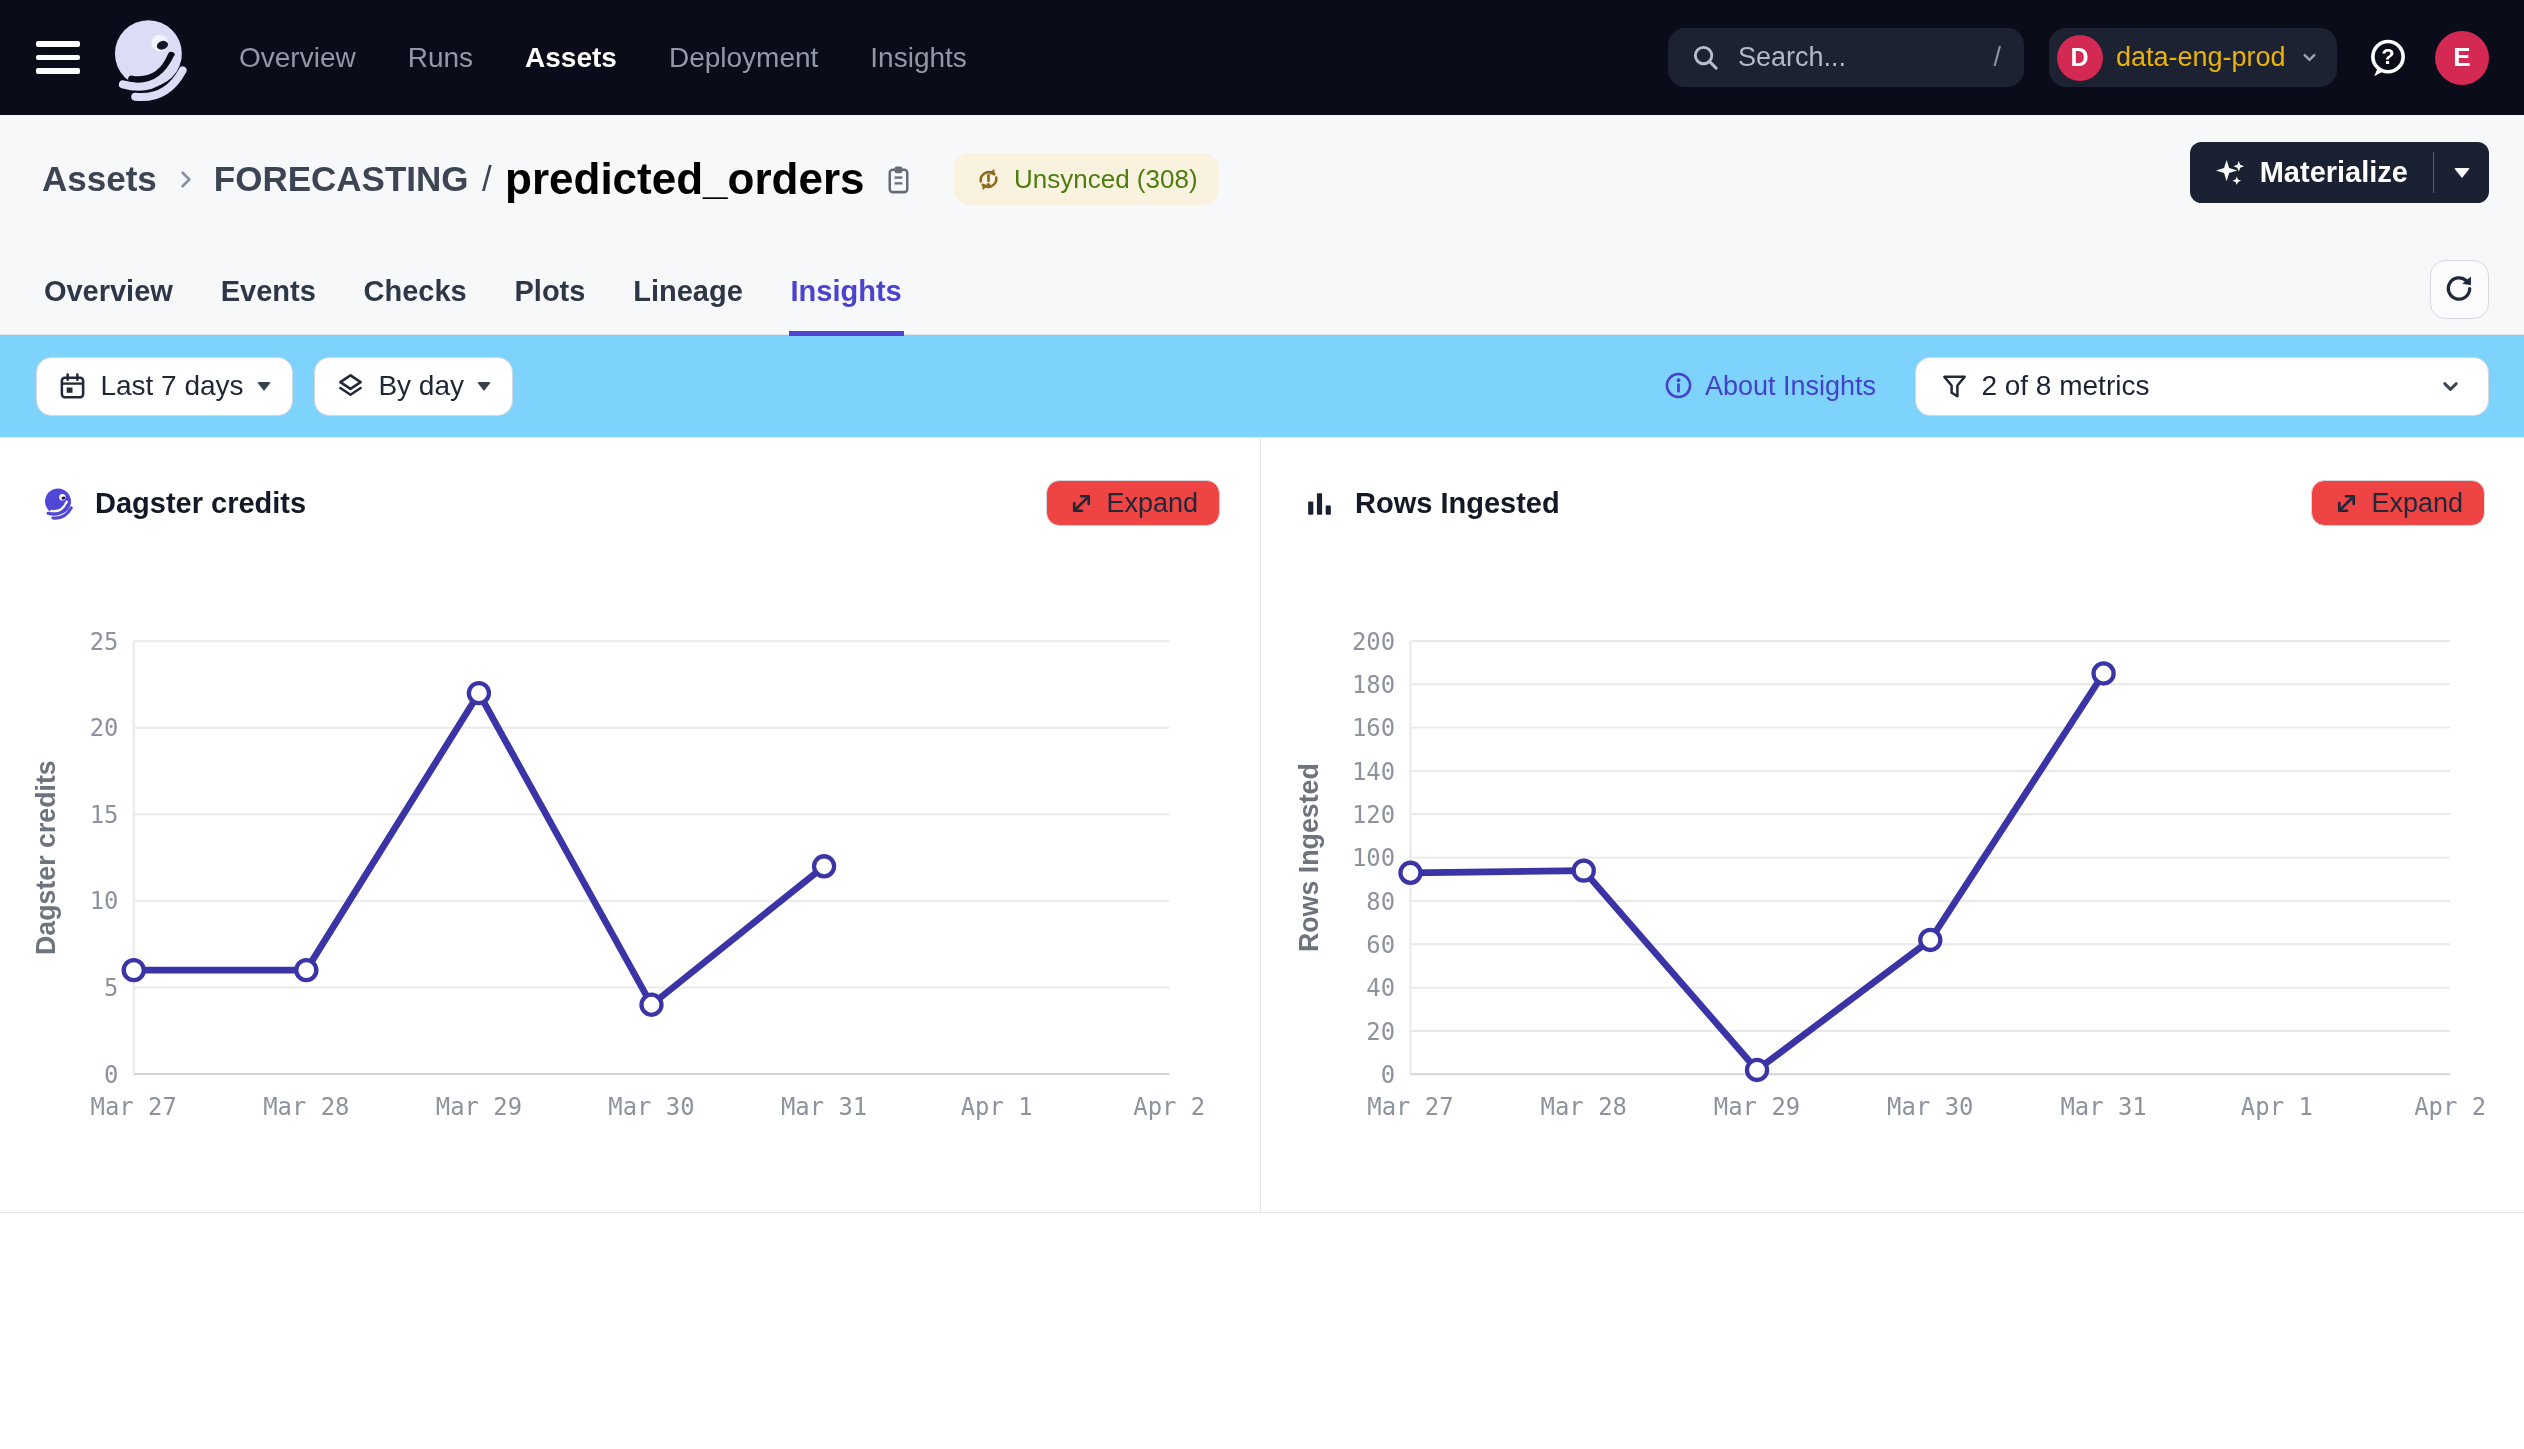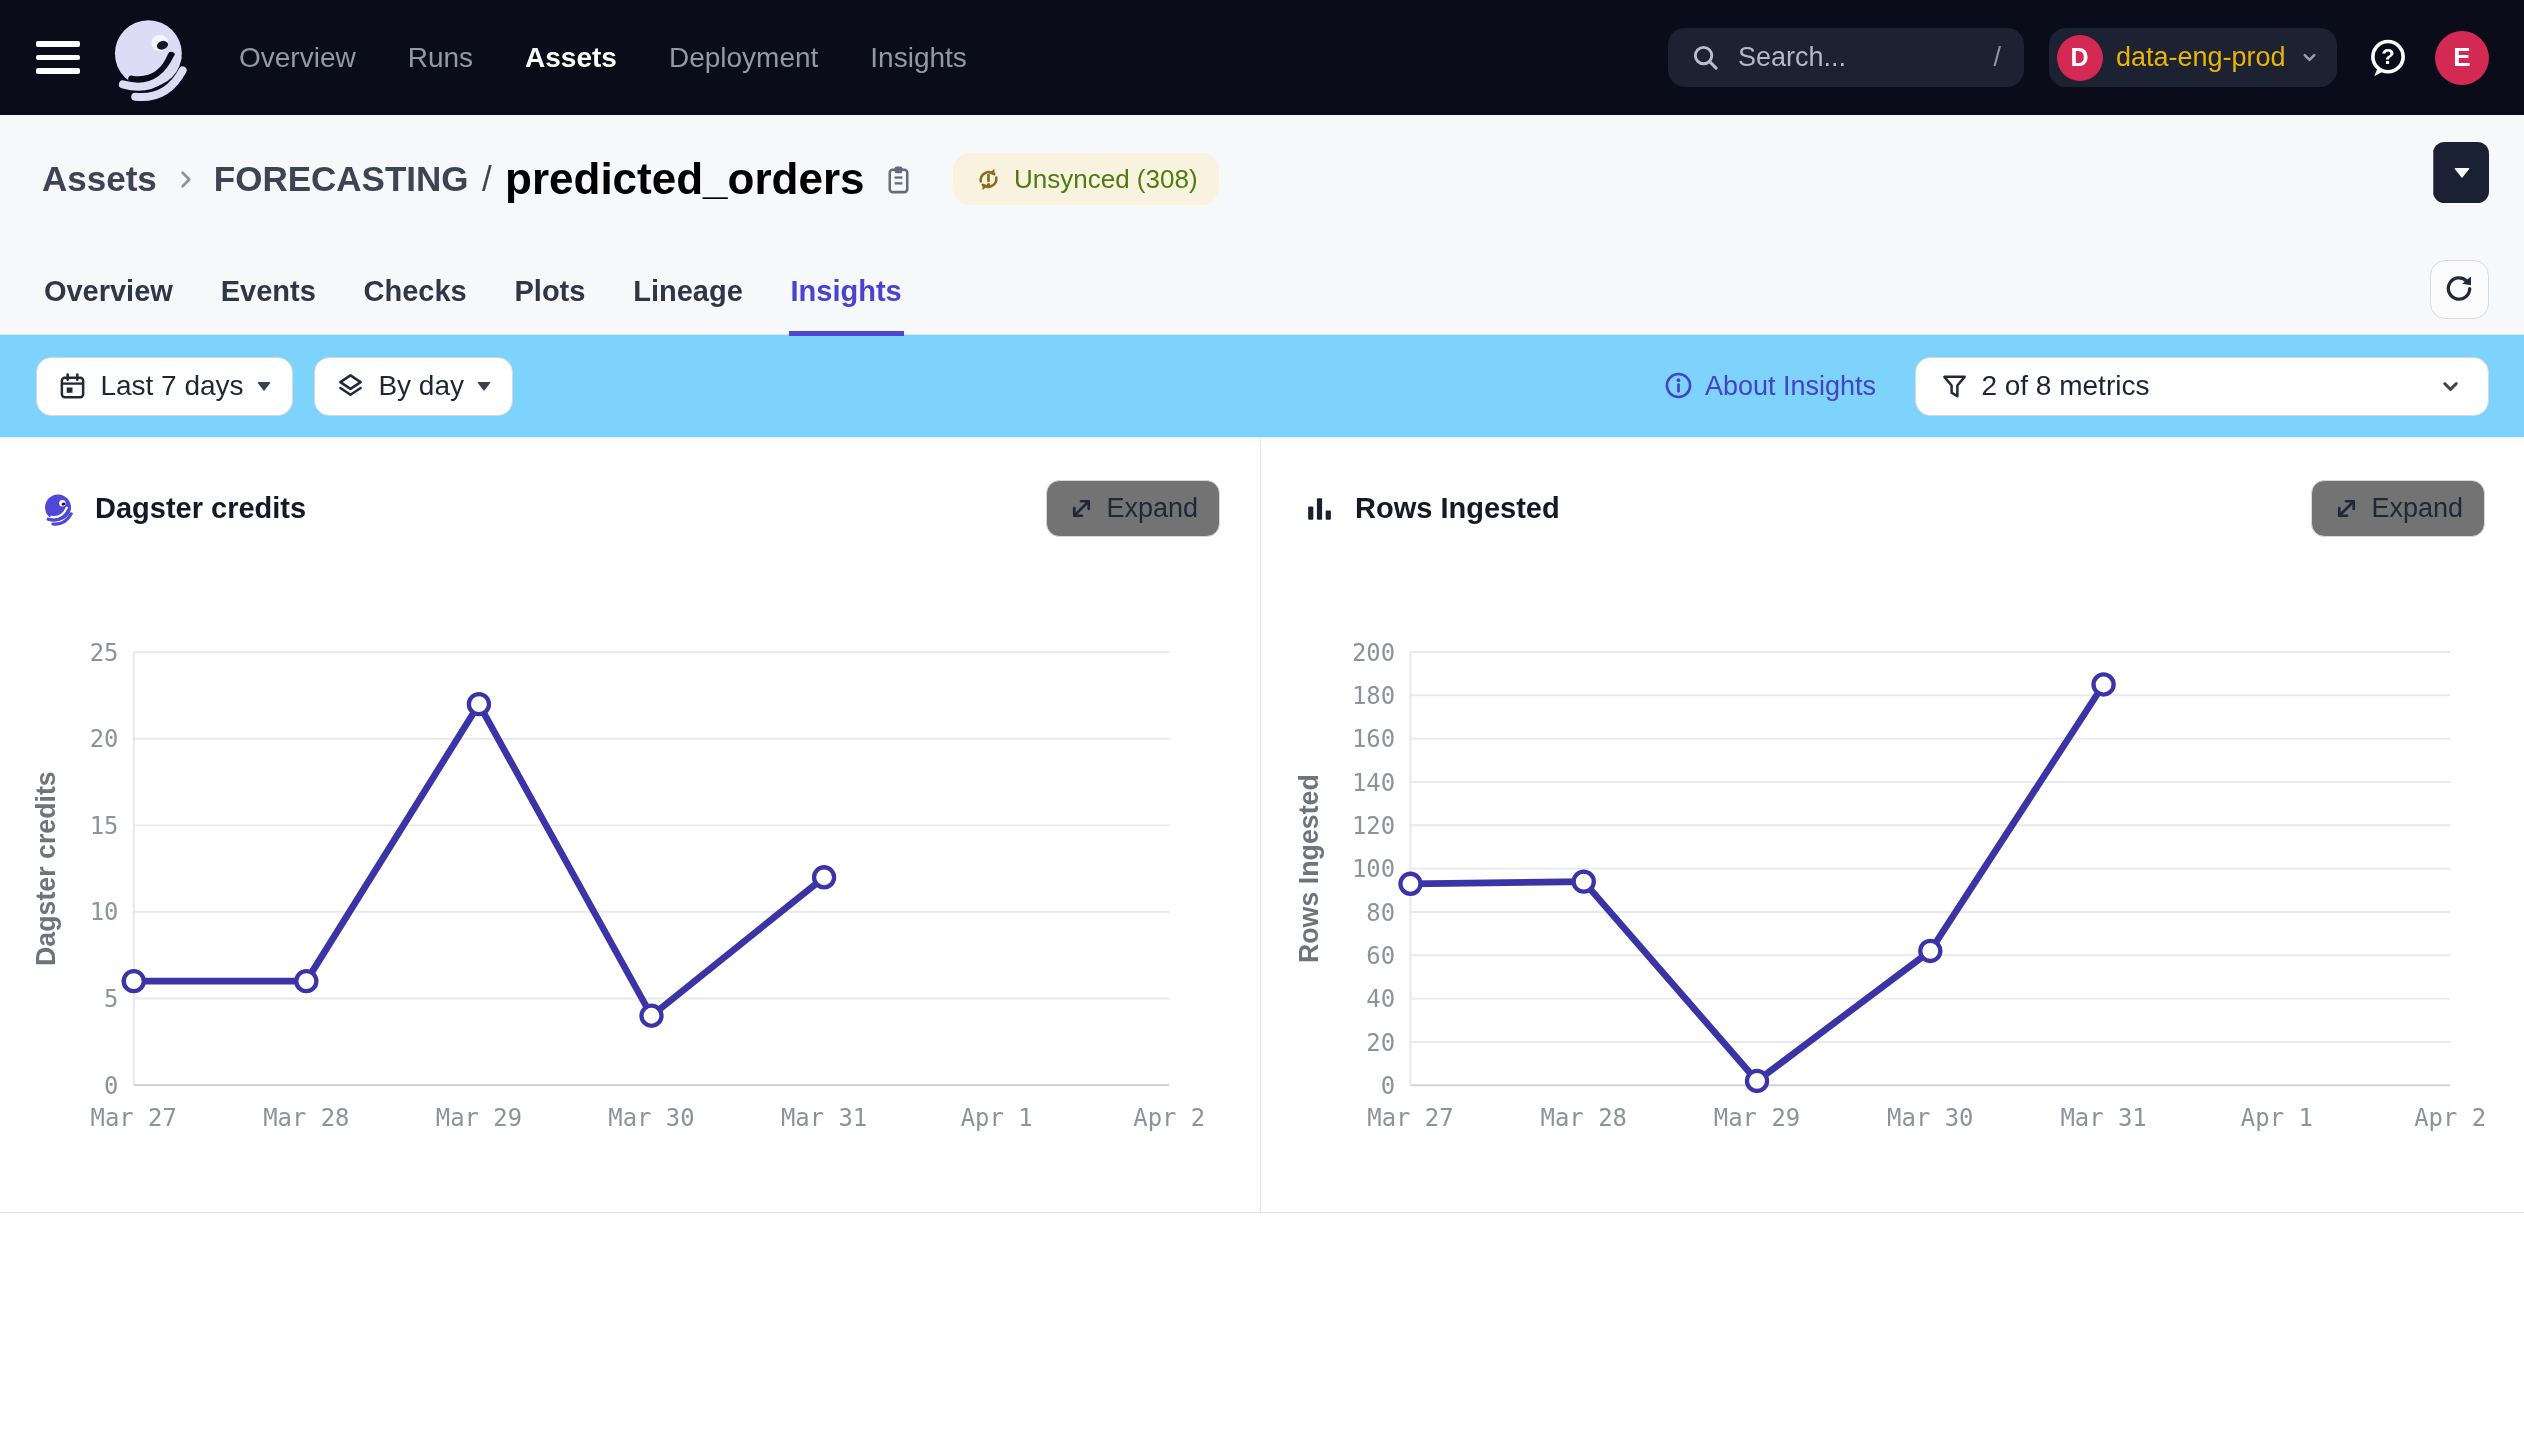--- a/index.html
+++ b/index.html
@@ -74,22 +74,22 @@
               cursor:pointer; background:#fff; }
   .metrics-select span { font-size:28px; font-weight:500; color:#1c2433; flex:1; }
 
   
   .charts-grid { display:grid; grid-template-columns:1261px 1fr; height:775px;
                  border-bottom:1.9px solid #e4e5e9; background:#fff; }
   .chart-card { overflow:hidden; }
   .chart-card.first { border-right:1.9px solid #e4e5e9; }
   .card-header { display:flex; align-items:center; padding:42px 40px 0 42px; }
   .card-title { margin-left:19px; font-size:29px; font-weight:700; color:#141927; }
-  .expand-btn { margin-left:auto; height:57px; border:1.9px solid #d6d9de; border-radius:13.4px;
-                background:#737373; display:flex; align-items:center; gap:11.5px; padding:0 21px; cursor:pointer; }
+  .expand-btn { margin-left:auto; height:46px; border:1.9px solid #d6d9de; border-radius:13.4px;
+                background:#ef4444; display:flex; align-items:center; gap:11.5px; padding:0 21px; cursor:pointer; }
   .expand-btn span { font-size:27px; font-weight:500; color:#202838; }
   .chart-area { margin-top:27px; height:593px; }
   .chart-area svg { display:block; }
 </style>
 </head>
 <body>
 
 <div class="topnav">
   <div class="hamburger">
     <span></span>
@@ -156,20 +156,28 @@
         <path d="M21 4 L21.5 10.5 L15.5 9 Z" fill="#8d6a1e"></path>
         <path d="M23 13 A 8.5 8.5 0 0 1 9 20.5" fill="none" stroke="#8d6a1e" stroke-width="2.6" stroke-linecap="round"></path>
         <path d="M9 26 L8.5 19.5 L14.5 21 Z" fill="#8d6a1e"></path>
         <line x1="15" y1="10.5" x2="15" y2="16.5" stroke="#8d6a1e" stroke-width="2.8" stroke-linecap="round"></line>
         <circle cx="15" cy="20.5" r="1.8" fill="#8d6a1e"></circle>
       </svg>
       <span>Unsynced (308)</span>
     </div>
   </div>
   <div class="materialize">
+    <div class="materialize-main">
+      <svg width="31" height="31" viewBox="0 0 32 32">
+        <path d="M12 3 L14.6 11.4 L23 14 L14.6 16.6 L12 25 L9.4 16.6 L1 14 L9.4 11.4 Z" fill="#ffffff"></path>
+        <path d="M24.5 4 L26 8 L30 9.5 L26 11 L24.5 15 L23 11 L19 9.5 L23 8 Z" fill="#ffffff"></path>
+        <path d="M22.5 20 L23.7 23.3 L27 24.5 L23.7 25.7 L22.5 29 L21.3 25.7 L18 24.5 L21.3 23.3 Z" fill="#ffffff"></path>
+      </svg>
+      <span>Materialize</span>
+    </div>
     <div class="materialize-divider"></div>
     <div class="materialize-caret">
       <div class="caret-down"></div>
     </div>
   </div>
   <div class="tabs-row">
     <div class="tab">Overview</div>
     <div class="tab">Events</div>
     <div class="tab">Checks</div>
     <div class="tab">Plots</div>

